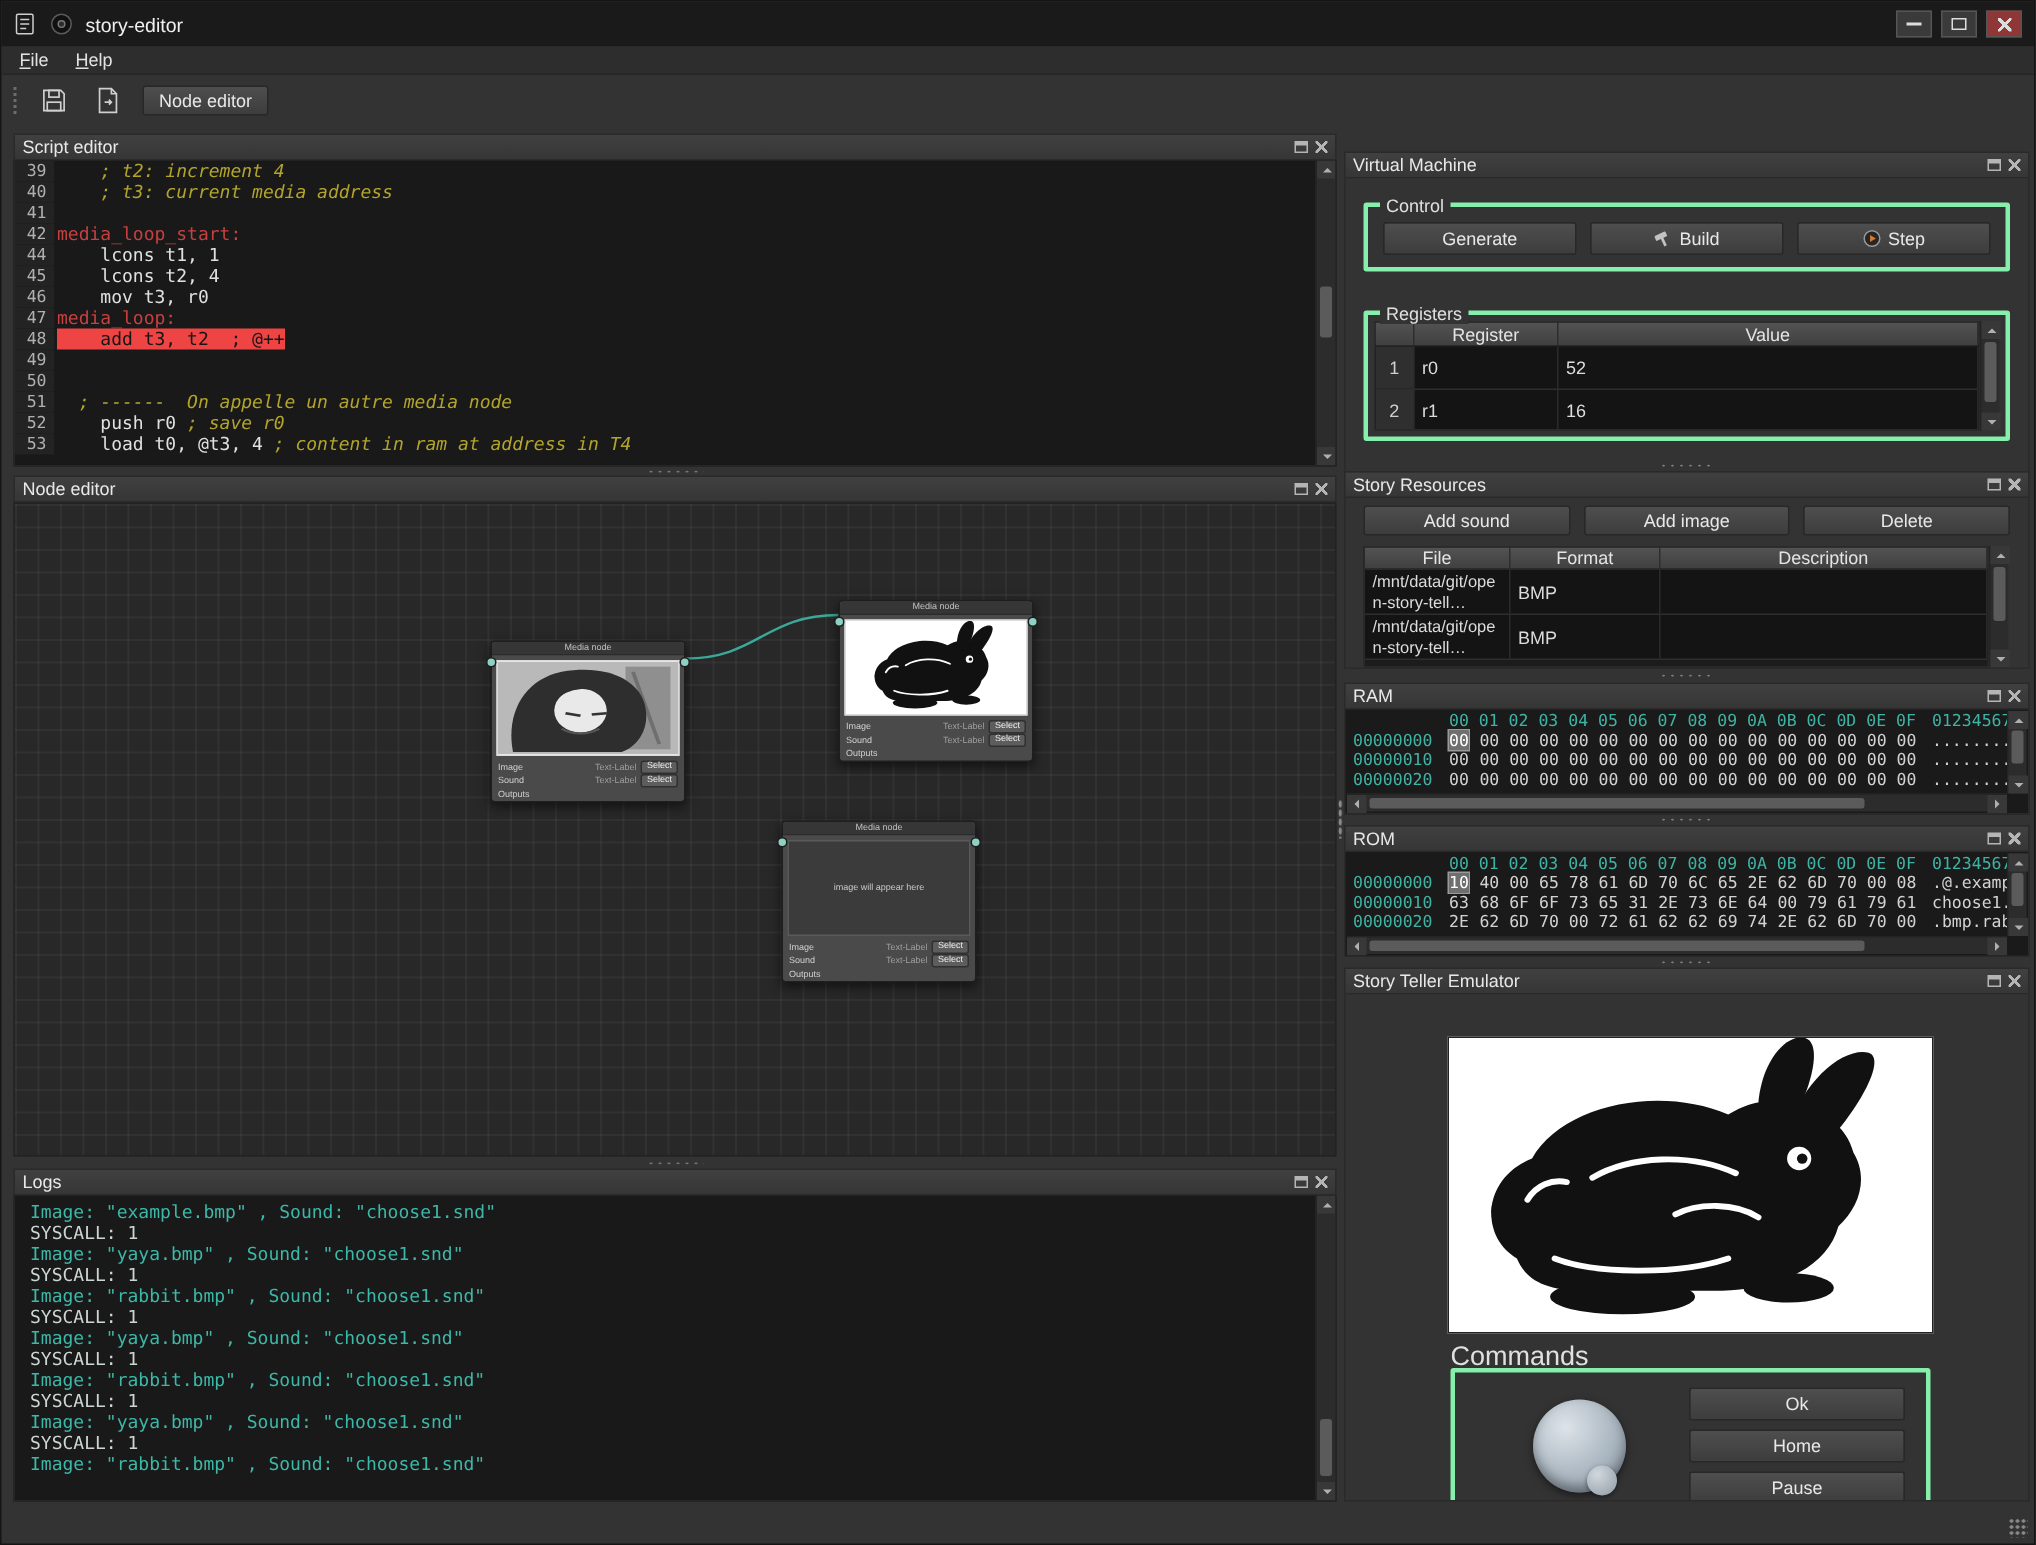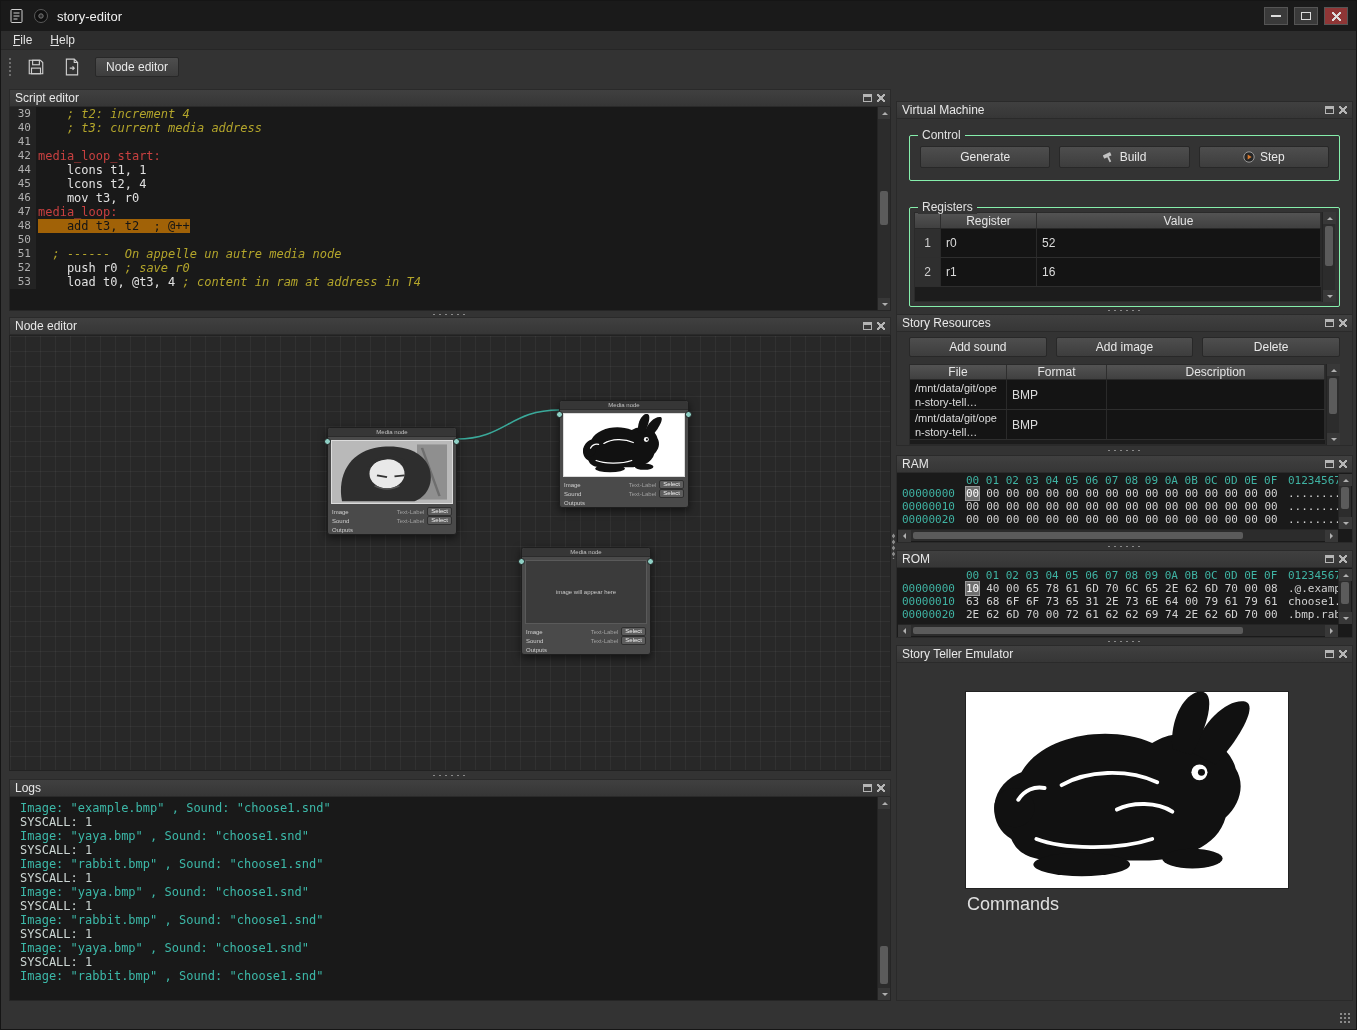--- a/index.html
+++ b/index.html
@@ -54,21 +54,21 @@
   .code-lines { position:absolute; inset:0; right:13px; overflow:hidden;
     font-family:"DejaVu Sans Mono", monospace; font-size:12px; line-height:14px; }
   .line { display:flex; height:14px; white-space:pre; }
   .ln { flex:none; width:26px; background:#232323; color:#b0b0b0; text-align:right;
     padding-right:5px; font-size:11px; }
   .lc { padding-left:2px; }
   .op  { color:#e0e0e0; }
   .lbl { color:#c84040; }
   .c   { color:#b3a52b; font-style:italic; }
   .line.current .op, .line.current .c {
-    background:#a16207; color:#151515; font-style:normal; }
+    background:#ef4444; color:#151515; font-style:normal; }
   
   .sb-v { position:absolute; top:0; bottom:0; right:0; width:13px; background:#2c2c2c;
     border-left:1px solid #242424; display:flex; flex-direction:column; }
   .sb-h { position:absolute; left:1px; right:14px; bottom:1px; height:12px; background:#2c2c2c;
     border-top:1px solid #242424; display:flex; }
   .sb-btn { flex:none; width:13px; height:12px; display:flex; align-items:center;
     justify-content:center; background:#383838; }
   .sb-track { position:relative; flex:1; }
   .sb-thumb { position:absolute; left:2px; right:2px; background:#5b5b5b; border-radius:2px; }
   .sb-h .sb-track { height:100%; }
@@ -105,21 +105,21 @@
   .port-in  { left:-4px; top:10px; }
   .port-out { right:-4px; top:10px; }
   
   .log-lines { position:absolute; inset:0; right:13px; padding:4px 0 0 10px; overflow:hidden;
     font-family:"DejaVu Sans Mono", monospace; font-size:12px; line-height:14px; }
   .log-line { color:#3cb8a8; white-space:pre; }
   .log-line.sys { color:#ccd6d3; }
   
   .side-body { position:absolute; left:0; right:0; top:18px; bottom:0; background:#333333;
     border:1px solid #2a2a2a; border-top:none; overflow:hidden; }
-  .gb { position:relative; border:1px solid #86efac; border-radius:2px; }
+  .gb { position:relative; border:3px solid #86efac; border-radius:2px; }
   .gb-title { position:absolute; top:-8px; left:8px; background:#333333; padding:0 4px;
     font-size:12px; color:#e0e0e0; }
   .btn-row { display:flex; gap:9px; padding:10px 10px 0; }
   .btn-row .btn { flex:1; }
   
   .tbl { background:#1c1c1c; border:1px solid #2a2a2a; overflow:hidden; }
   .tbl-head { display:flex; background:linear-gradient(#535353,#404040); height:16px;
     border-bottom:1px solid #282828; }
   .th { font-size:12px; color:#e4e4e4; display:flex; align-items:center; justify-content:center;
     border-right:1px solid #2e2e2e; overflow:hidden; }
@@ -262,20 +262,23 @@
           </div>
 
           <div class="line">
             <span class="ln">47</span><span class="lc"><span class="op"></span><span class="lbl">media_loop:</span><span class="c"></span></span>
           </div>
 
           <div class="line current">
             <span class="ln">48</span><span class="lc"><span class="op">    add t3, t2  </span><span class="lbl"></span><span class="c">; @++</span></span>
           </div>
 
+          <div class="line">
+            <span class="ln">49</span><span class="lc"><span class="op"></span><span class="lbl"></span><span class="c"></span></span>
+          </div>
 
           <div class="line">
             <span class="ln">50</span><span class="lc"><span class="op"></span><span class="lbl"></span><span class="c"></span></span>
           </div>
 
           <div class="line">
             <span class="ln">51</span><span class="lc"><span class="op"></span><span class="lbl"></span><span class="c">  ; ------  On appelle un autre media node</span></span>
           </div>
 
           <div class="line">
@@ -494,21 +497,21 @@
           </button>
           <button class="btn">
             <svg width="12" height="12" viewBox="0 0 12 12">
                 <circle cx="6" cy="6" r="5.2" fill="#262626" stroke="#999"></circle>
                 <path d="M4.7 3.6 8.6 6 4.7 8.4Z" fill="#d97a2e"></path>
               </svg>
             <span>Step</span>
           </button>
         </div>
       </div>
-      <div class="gb" style="margin:26px 12px 0; height:100px; display:flex;">
+      <div class="gb" style="margin:26px 12px 0; height:87px; display:flex;">
         <span class="gb-title">Registers</span>
         <div class="tbl" style="flex:1; margin:4px 0 4px 4px;">
           <div class="tbl-head">
             <span class="th" style="width:26px;"></span>
             <span class="th" style="width:96px;">Register</span>
             <span class="th" style="flex:1;">Value</span>
           </div>
           <div>
 
               <div class="tr" style="height:29px;">
@@ -746,20 +749,28 @@
             <path d="M70 150c25 10 80 12 115 0"></path>
             <path d="M95 95c25-15 65-17 95-3"></path>
             <path d="M52 110c6-10 16-14 26-12"></path>
             <path d="M150 120c15-8 40-8 55 2"></path>
           </g>
           <circle cx="232" cy="82" r="8" fill="#fff"></circle>
           <circle cx="234" cy="82" r="3.5" fill="#111"></circle>
         </svg>
       </div>
       <div class="commands-label">Commands</div>
+      <div class="gb commands-box">
+        <div class="knob"></div>
+        <div class="cmd-buttons">
+          <button class="btn">Ok</button>
+          <button class="btn">Home</button>
+          <button class="btn">Pause</button>
+        </div>
+      </div>
     </div>
   </div>
 
   <div class="statusbar">
     <span class="grip"></span>
   </div>
 
 </div>
 
 </body></html>

